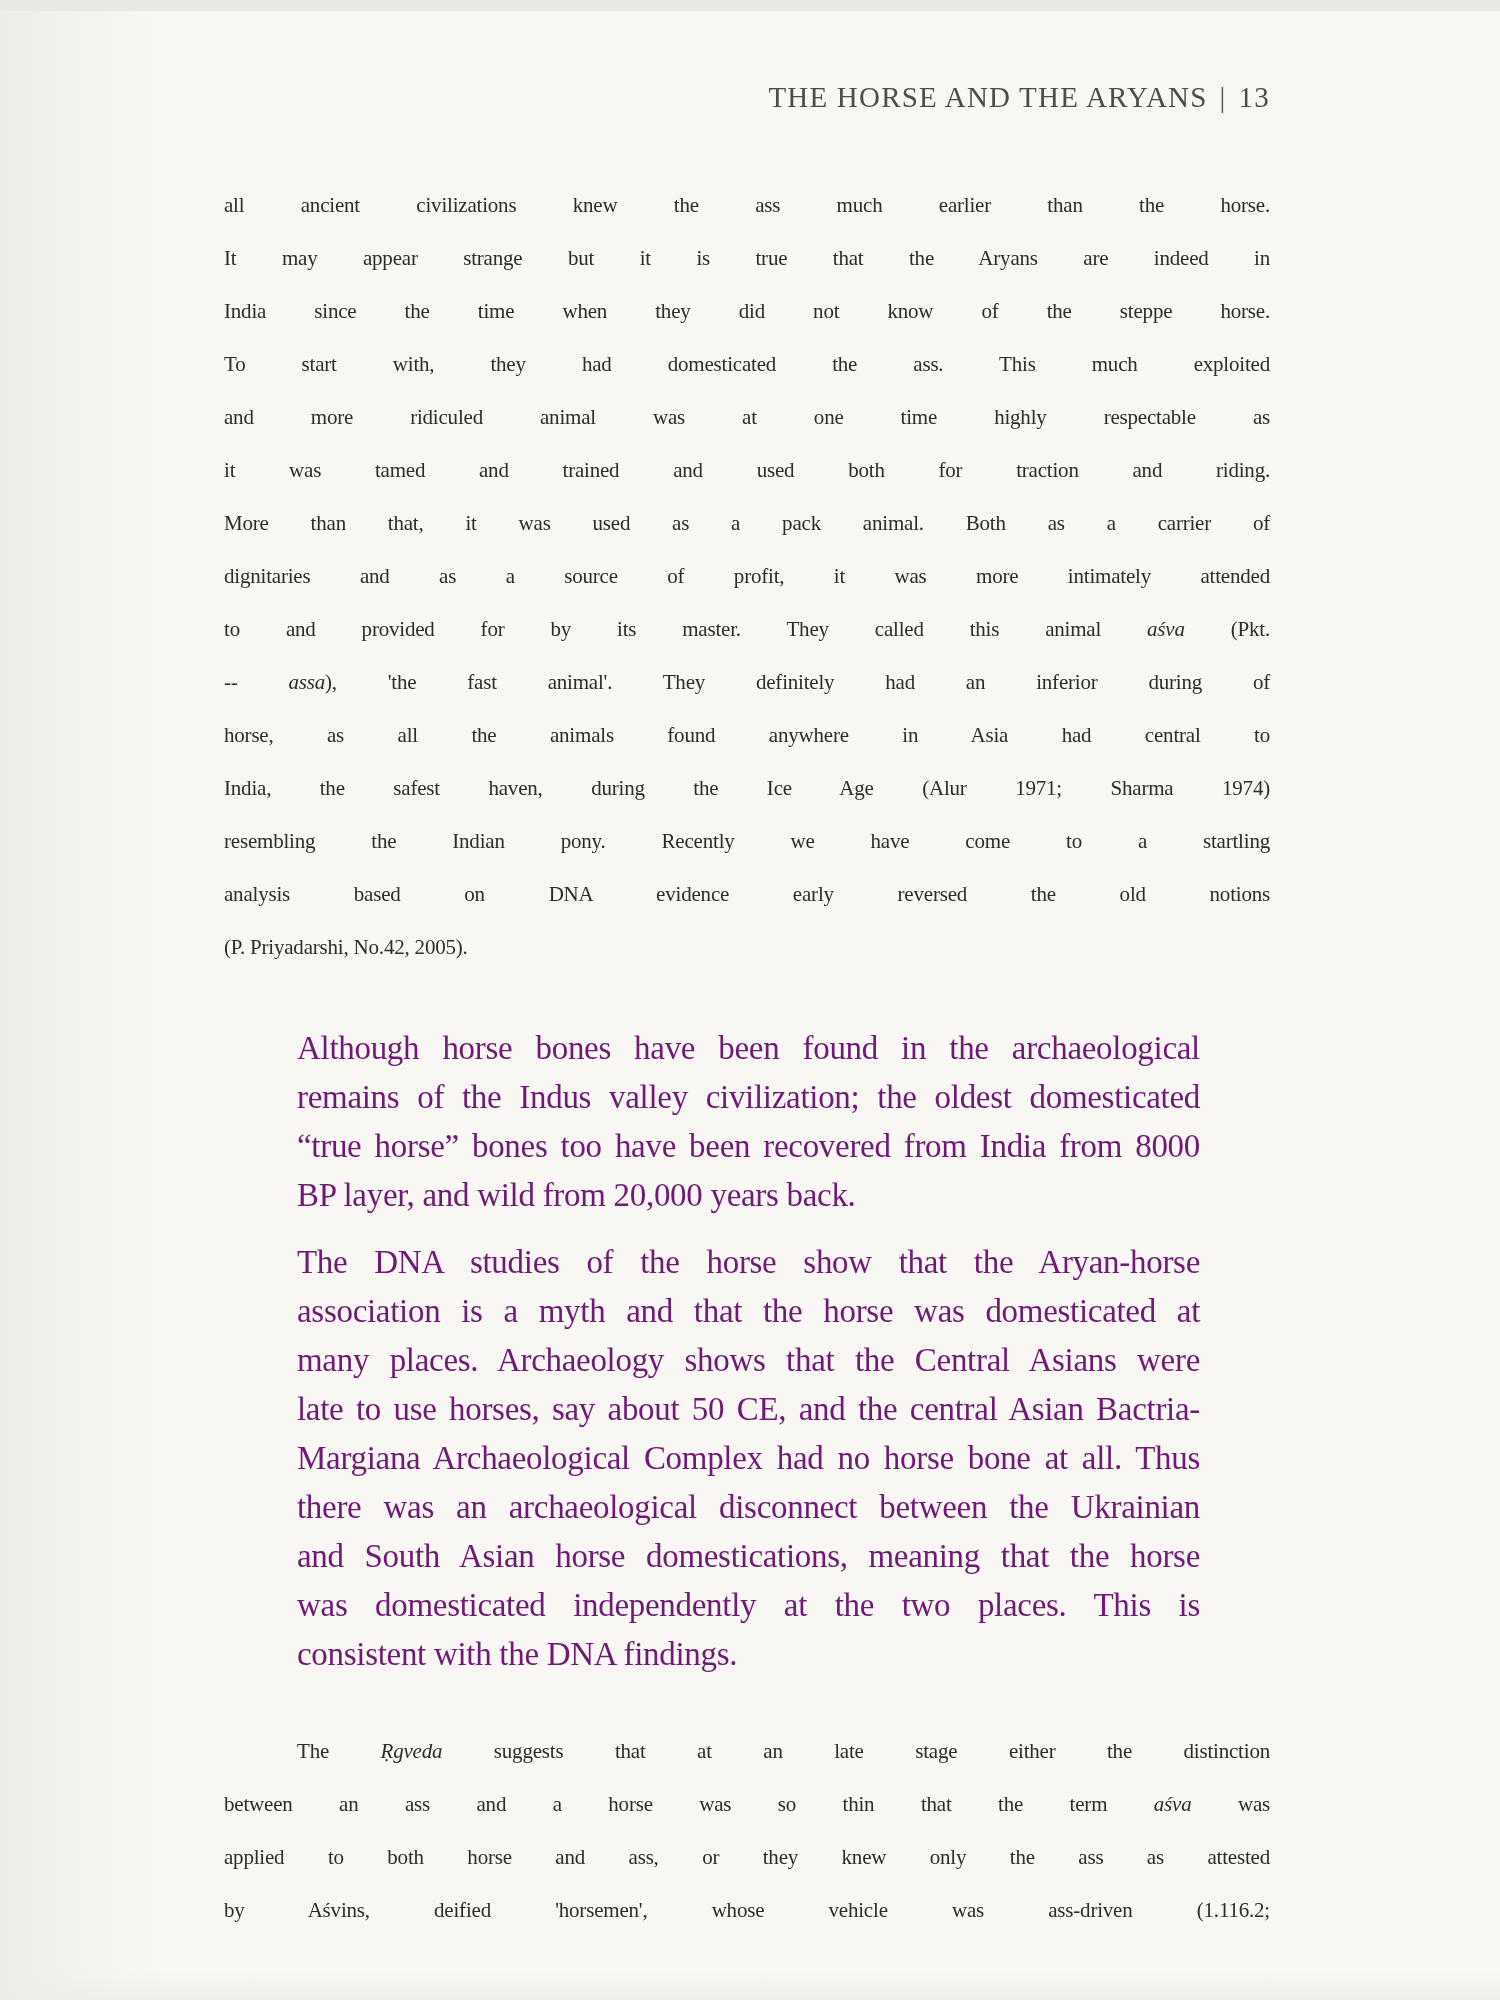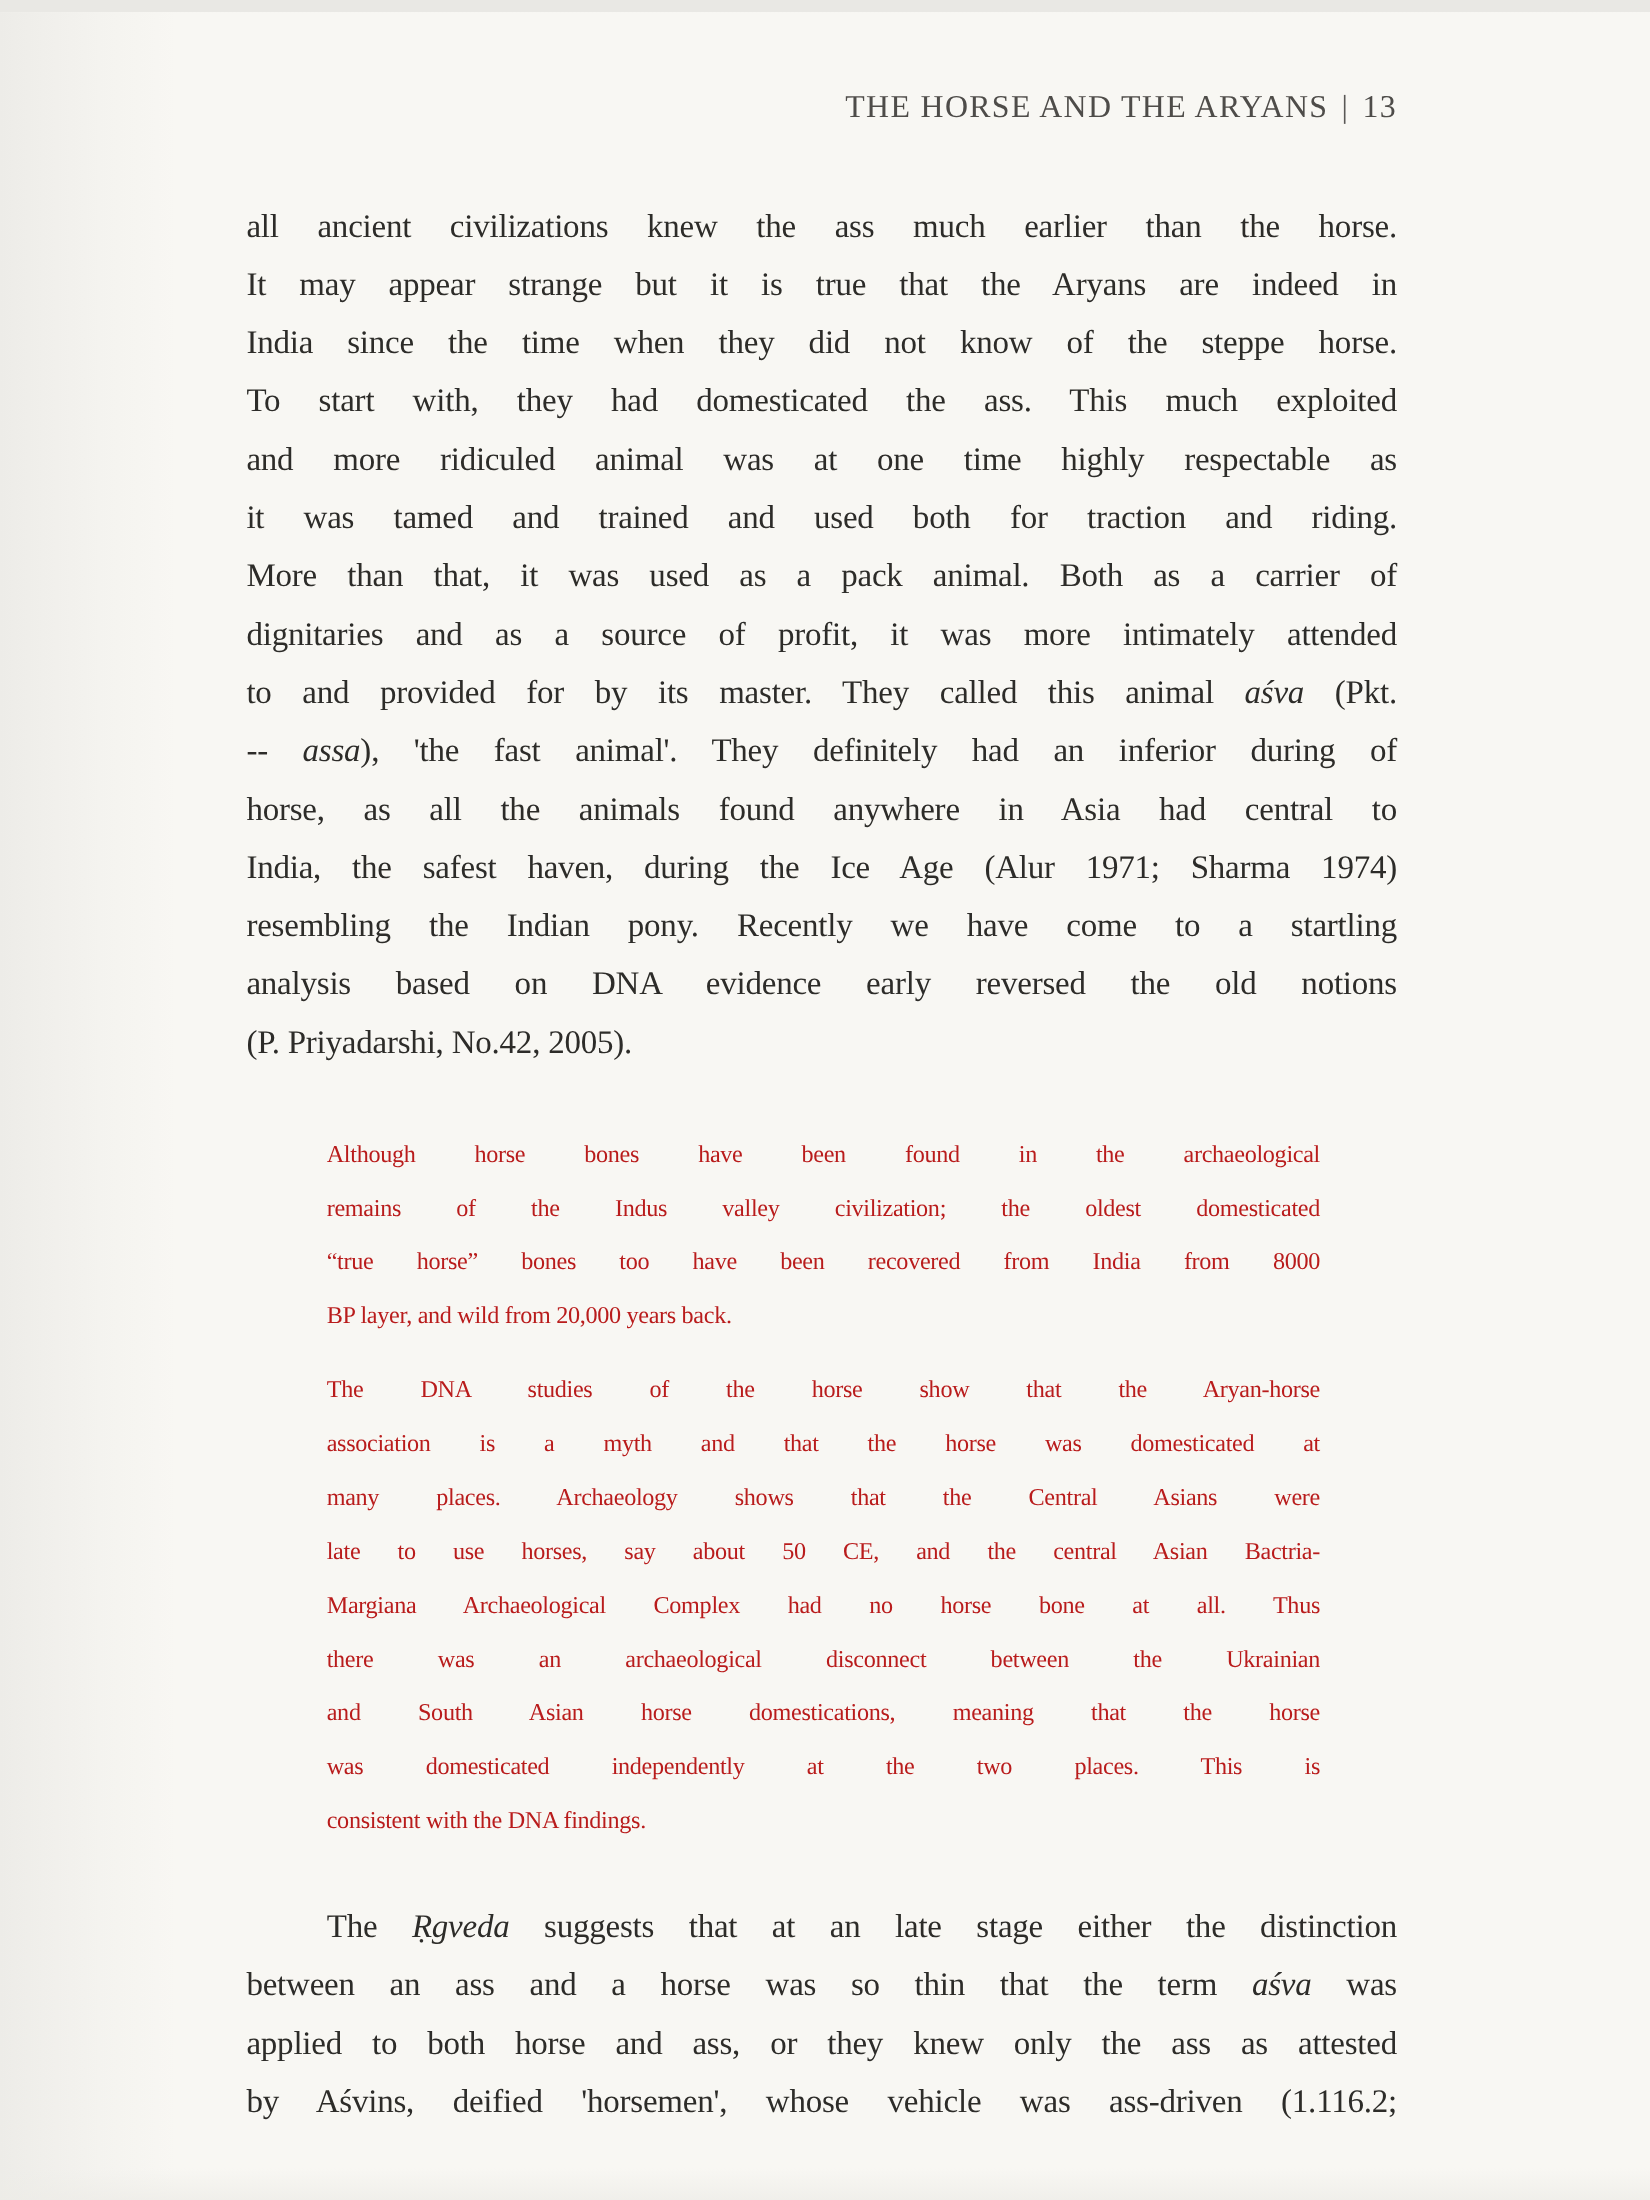--- a/index.html
+++ b/index.html
@@ -40,31 +40,31 @@
   }
   .running-head .sep { margin: 0 12px; color: #5a5855; }
 
   .content {
     position: absolute;
     top: 168px; left: 224px; width: 1046px;
     color: #2d2c29;
   }
   .para { margin: 0; }
   .para.body {
-    font-size: 30px;
+    font-size: 21px;
     line-height: 53px;
     letter-spacing: -0.2px;
   }
   .para.quote {
     margin-left: 73px;
     width: 903px;
-    font-size: 22px;
+    font-size: 33px;
     line-height: 49px;
     letter-spacing: -0.3px;
-    color: #b91c1c;
+    color: #701a75;
   }
   .line { text-align: justify; text-align-last: justify; }
   .line.last { text-align-last: left; }
   .line.indent { text-indent: 73px; }
   .line em { font-style: italic; }
 
   .gap-q1 { height: 50px; }
   .gap-q2 { height: 18px; }
   .gap-p2 { height: 46px; }
 </style>

